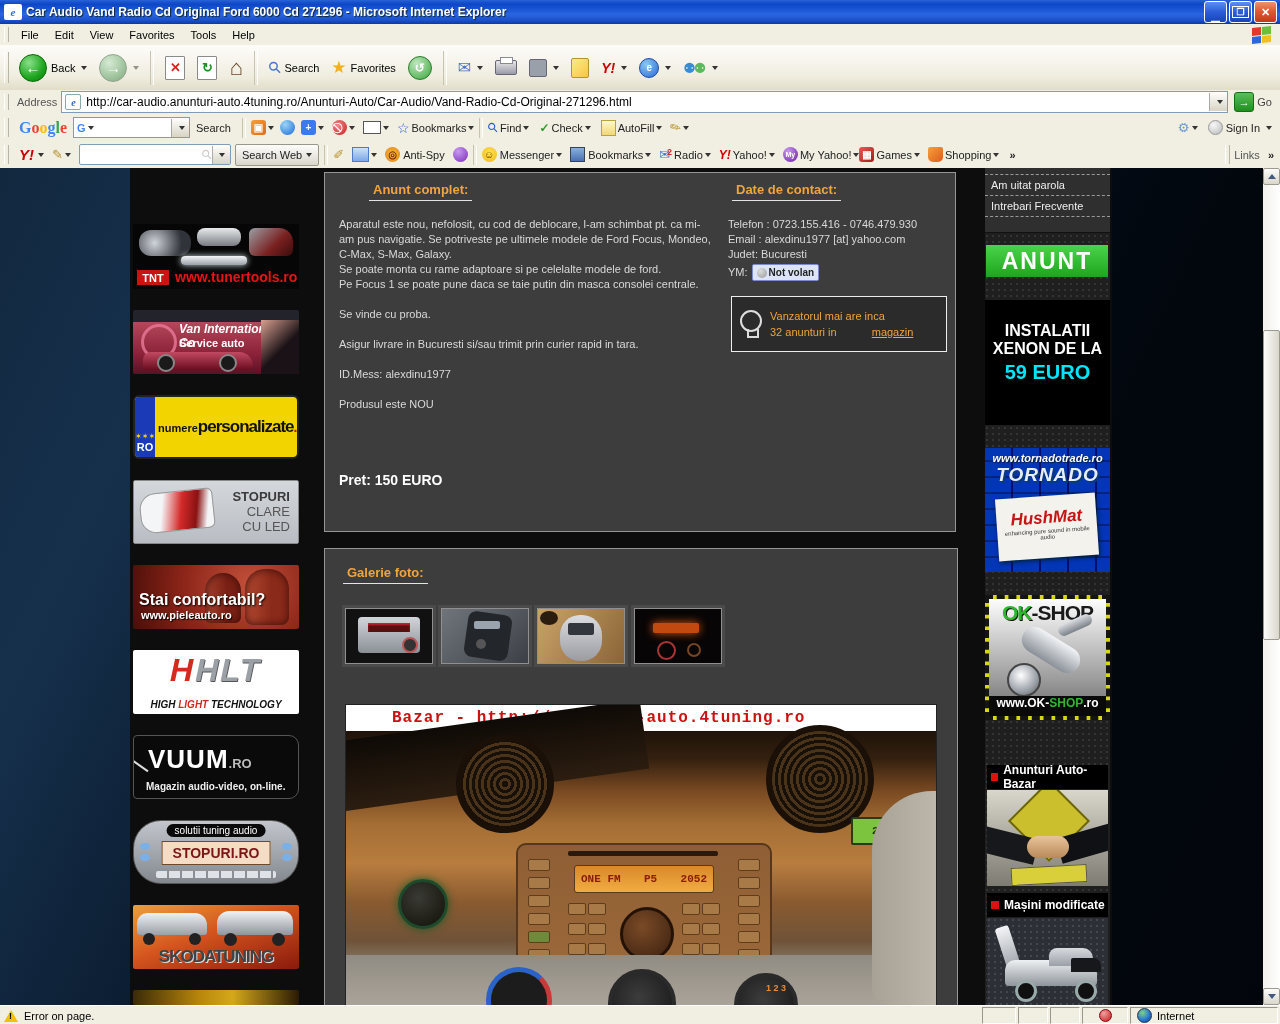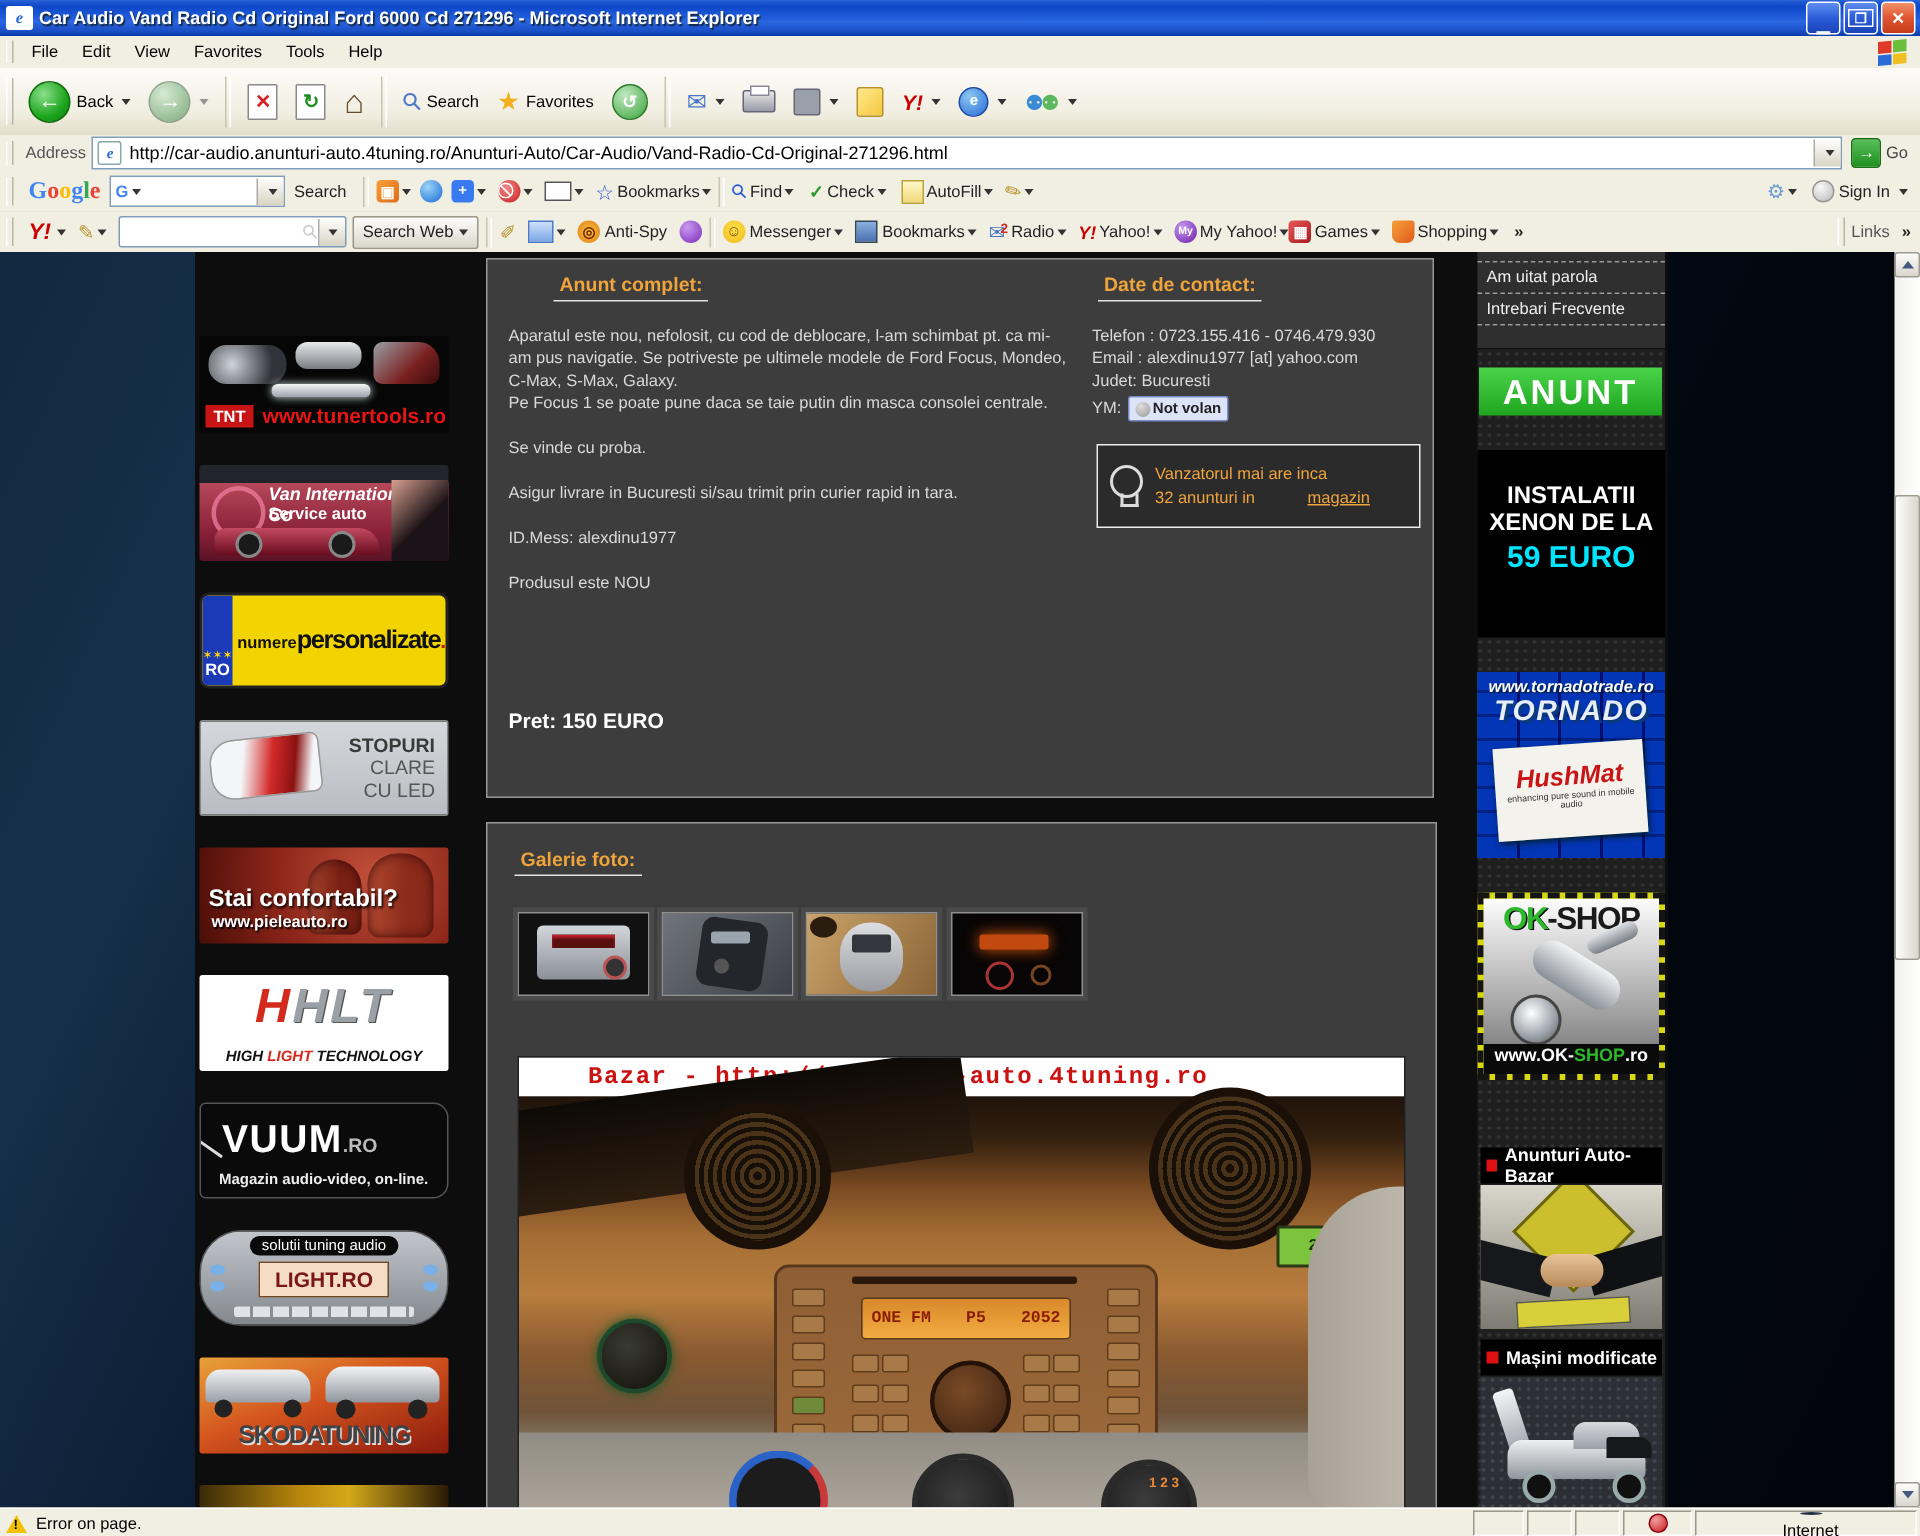--- a/index.html
+++ b/index.html
@@ -86,21 +86,21 @@
   #scrollbar{position:absolute;left:1263px;top:0;width:17px;height:837px;background:linear-gradient(90deg,#f2f1ec,#ffffff);}
   .sbtn{position:absolute;left:0;width:17px;height:17px;background:linear-gradient(180deg,#fdfdfb,#d9d6cc);
     border:1px solid #9d9a8f;border-radius:2px;box-sizing:border-box;display:flex;align-items:center;justify-content:center;}
   .arrow-up{width:0;height:0;border-left:4px solid transparent;border-right:4px solid transparent;border-bottom:5px solid #44597e;}
   .arrow-down{width:0;height:0;border-left:4px solid transparent;border-right:4px solid transparent;border-top:5px solid #44597e;}
   #sthumb{position:absolute;left:0;top:162px;width:17px;height:310px;background:linear-gradient(90deg,#fdfdfb,#d9d6cc);
     border:1px solid #9d9a8f;border-radius:2px;box-sizing:border-box;}
   
   #statusbar{left:0;top:1005px;width:1280px;height:19px;background:#f1efe2;border-top:1px solid #fff;
     display:flex;align-items:center;color:#000;}
-  .spanel{height:15px;border:1px solid;border-color:#9a968a #fff #fff #9a968a;margin-left:2px;flex-direction:column;}
+  .spanel{height:15px;border:1px solid;border-color:#9a968a #fff #fff #9a968a;margin-left:2px;}
   .warn-tri{width:0;height:0;border-left:7px solid transparent;border-right:7px solid transparent;border-bottom:12px solid #f2c200;position:relative;}
   .warn-tri::after{content:"!";position:absolute;left:-2px;top:1px;font-size:9px;font-weight:bold;color:#000;}
   .globe{width:13px;height:13px;border-radius:50%;background:radial-gradient(circle at 35% 30%,#7fd37f,#2a7ad4 55%,#0c3a8a);border:1px solid #234;}
 </style>
 </head>
 <body>
 
 <div id="screen">
 
   <div class="abs" id="titlebar">
@@ -379,21 +379,21 @@
       <div style="position:absolute;left:14px;top:8px;display:flex;align-items:baseline">
         <span style="color:#fff;font-weight:bold;font-size:26px;letter-spacing:1px">VUUM</span>
         <span style="color:#bbb;font-weight:bold;font-size:13px">.RO</span>
       </div>
       <div style="position:absolute;left:12px;bottom:6px;color:#eee;font-weight:bold;font-size:10px">Magazin audio-video, on-line.</div>
       <div style="position:absolute;left:-6px;top:28px;width:22px;height:2px;background:#ddd;transform:rotate(35deg)"></div>
     </div>
 
     <div class="banner" style="top:652px;height:64px;background:linear-gradient(180deg,#c2c6cc,#83888f);border-radius:28px;border:1px solid #555;box-sizing:border-box">
       <div style="position:absolute;left:50%;top:3px;transform:translateX(-50%);background:#0a0a0a;border-radius:8px;color:#fff;font-size:10px;padding:1px 8px;white-space:nowrap">solutii tuning audio</div>
-      <div style="position:absolute;left:50%;top:20px;transform:translateX(-50%);background:#f4ddc4;border:1px solid #6a4a2a;color:#7a1616;font-weight:bold;font-size:14px;padding:3px 10px">LIGHT.RO</div>
+      <div style="position:absolute;left:50%;top:20px;transform:translateX(-50%);background:#f4ddc4;border:1px solid #6a4a2a;color:#7a1616;font-weight:bold;font-size:14px;padding:3px 10px">STOPURI.RO</div>
       <div style="position:absolute;left:6px;top:22px;width:10px;height:7px;border-radius:50%;background:#7ab0e8"></div>
       <div style="position:absolute;left:6px;top:33px;width:10px;height:7px;border-radius:50%;background:#7ab0e8"></div>
       <div style="position:absolute;right:6px;top:22px;width:10px;height:7px;border-radius:50%;background:#7ab0e8"></div>
       <div style="position:absolute;right:6px;top:33px;width:10px;height:7px;border-radius:50%;background:#7ab0e8"></div>
       <div style="position:absolute;left:50%;bottom:5px;transform:translateX(-50%);width:120px;height:7px;background:repeating-linear-gradient(90deg,#dfe2e6 0 11px,#8a8f96 11px 13px);border-radius:2px"></div>
     </div>
 
     <div class="banner" style="top:737px;height:64px;background:linear-gradient(160deg,#e8a13a 0%,#d4541e 45%,#8a1a0c 100%)">
       <div style="position:absolute;left:4px;top:8px;width:70px;height:22px;border-radius:10px 12px 3px 3px;background:linear-gradient(#eef0f2,#9aa0a8)"></div>
       <div style="position:absolute;left:10px;top:28px;width:12px;height:12px;border-radius:50%;background:#222"></div>
@@ -403,20 +403,21 @@
       <div style="position:absolute;right:62px;top:28px;width:13px;height:13px;border-radius:50%;background:#222"></div>
       <div style="position:absolute;left:50%;bottom:2px;transform:translateX(-50%);color:#3f4246;font-weight:bold;font-size:17px;letter-spacing:-1px;text-shadow:1px 1px 0 #ddd">SKODATUNING</div>
     </div>
 
     <div class="banner" style="top:822px;height:15px;background:linear-gradient(90deg,#3a2a08,#b8860b 40%,#d4a81a 60%,#2a1a04)"></div>
 
     <div class="panel" style="left:324px;top:4px;width:630px;height:358px">
       <div style="position:absolute;left:44px;top:9px" class="heading">Anunt complet:</div>
       <div style="position:absolute;left:14px;top:44px;width:374px" class="adtext">
         <p>Aparatul este nou, nefolosit, cu cod de deblocare, l-am schimbat pt. ca mi-am pus navigatie. Se potriveste pe ultimele modele de Ford Focus, Mondeo, C-Max, S-Max, Galaxy.</p>
+        <p>Se poate monta cu rame adaptoare si pe celelalte modele de ford.</p>
         <p>Pe Focus 1 se poate pune daca se taie putin din masca consolei centrale.</p>
         <p class="gap">Se vinde cu proba.</p>
         <p class="gap">Asigur livrare in Bucuresti si/sau trimit prin curier rapid in tara.</p>
         <p class="gap">ID.Mess: alexdinu1977</p>
         <p class="gap">Produsul este NOU</p>
       </div>
       <div style="position:absolute;left:14px;top:299px" id="price">Pret: 150 EURO</div>
 
       <div style="position:absolute;left:407px;top:9px" class="heading">Date de contact:</div>
       <div style="position:absolute;left:403px;top:44px;width:220px">

